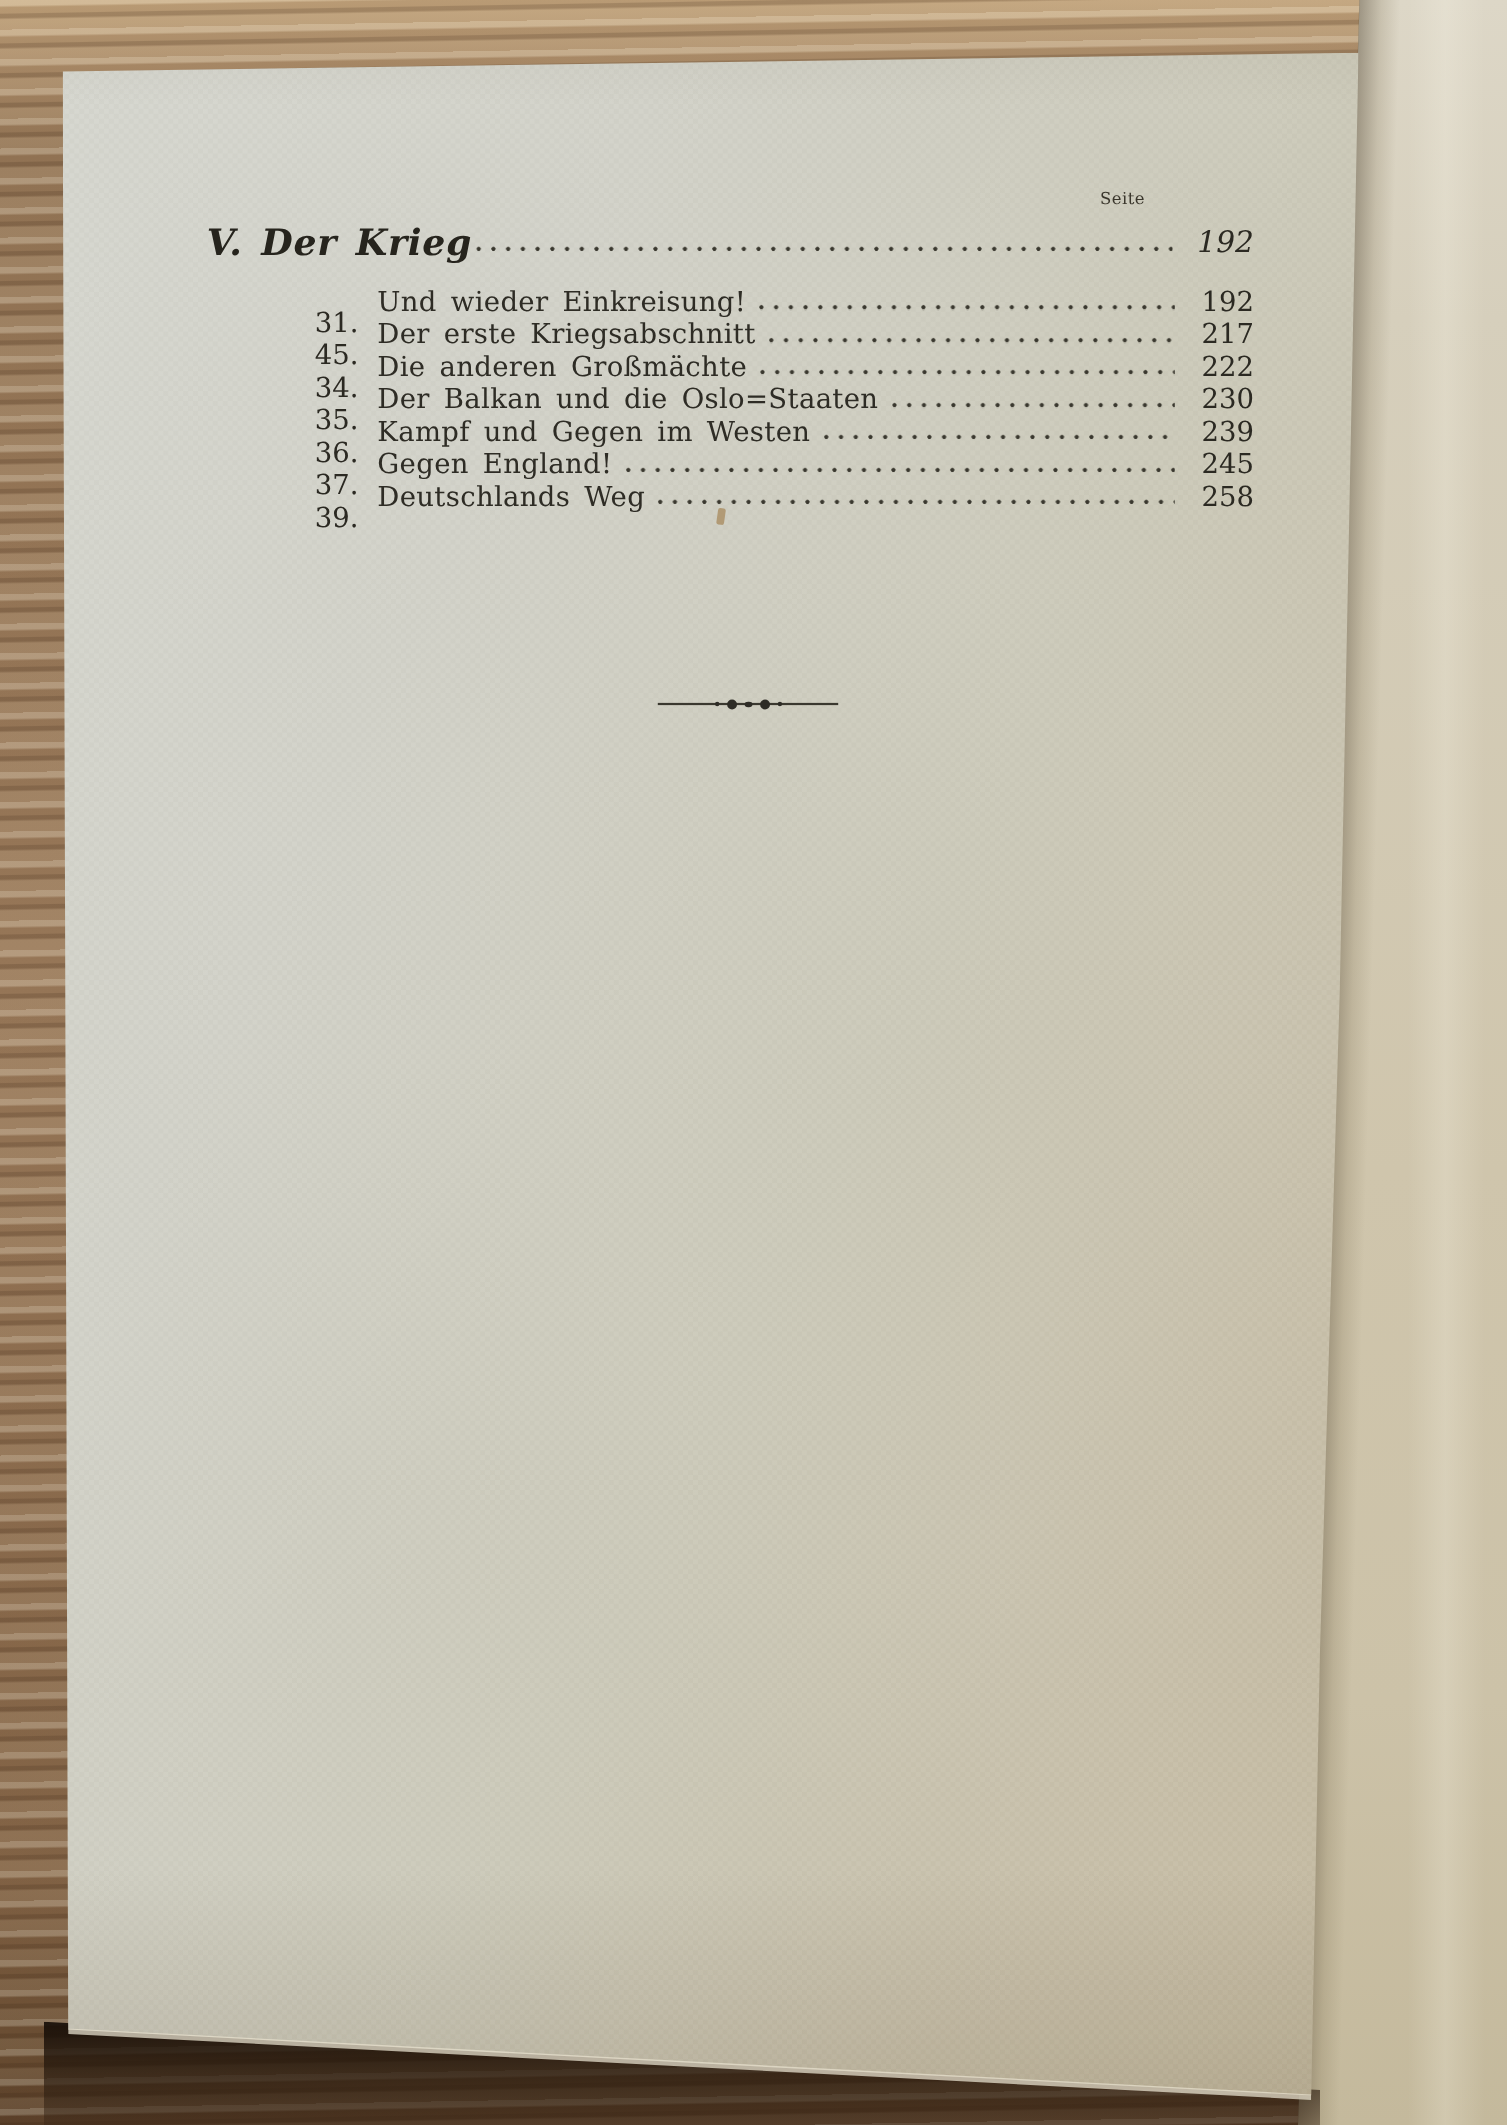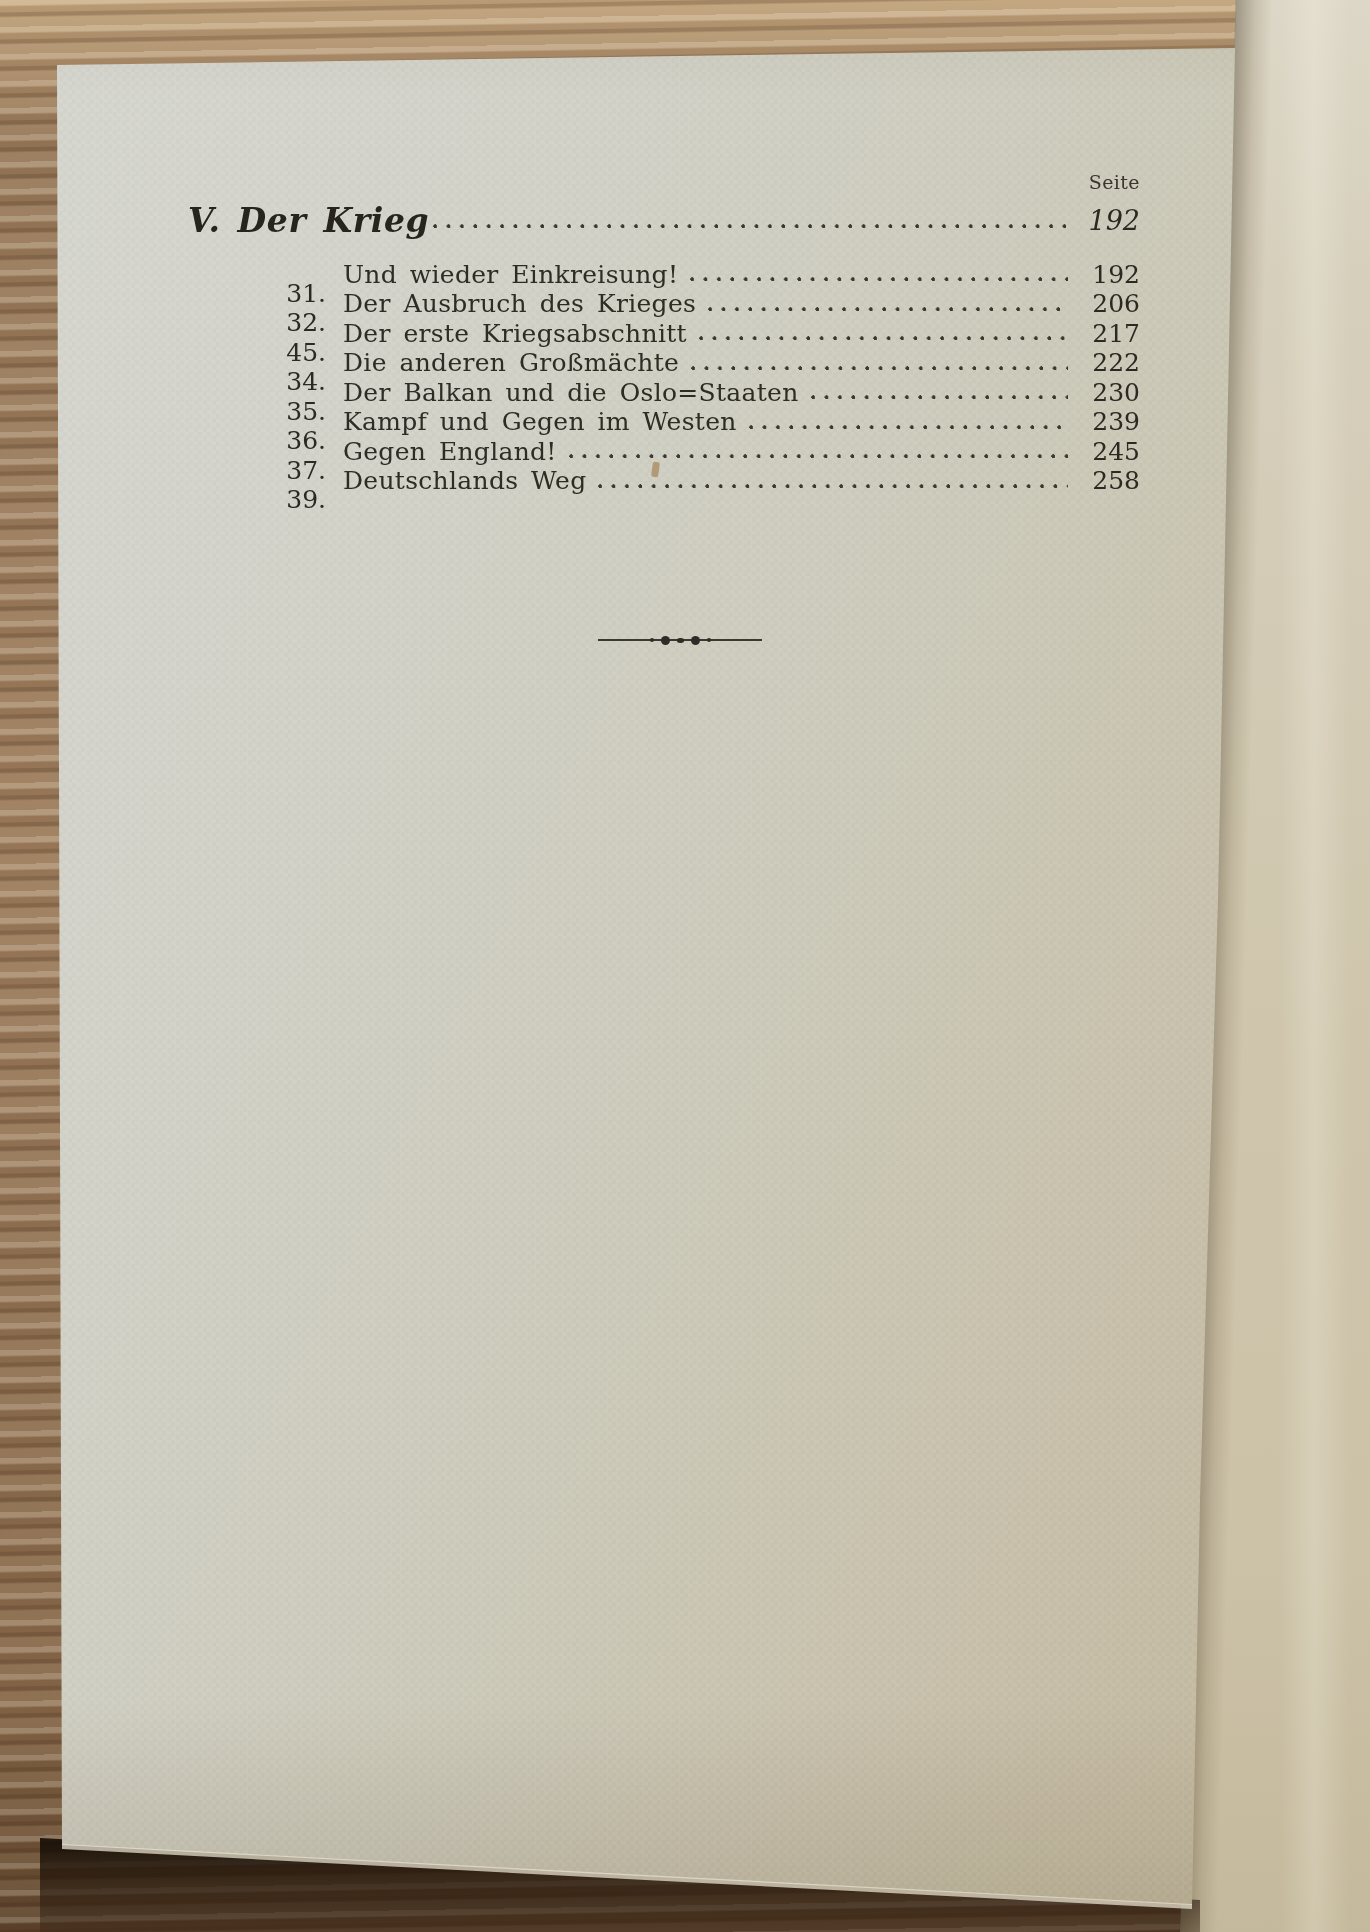--- a/index.html
+++ b/index.html
@@ -61,21 +61,21 @@
       linear-gradient(270deg, rgba(125,110,82,0.22) 0px, rgba(0,0,0,0) 75px),
       linear-gradient(180deg, rgba(0,0,0,0) 88%, rgba(118,100,72,0.22) 100%),
       linear-gradient(115deg,var(--paper-light) 0%,#d2d2c9 28%,#cccaba 55%,#c8c0aa 78%,var(--paper-warm) 100%);
     background-size:9px 9px,auto,auto,auto,auto;
     color:var(--ink);
   }
 
   
   .seite-label{
     position:absolute; left:1000px; top:171px; width:140px;
-    text-align:right; font-size:19px; color:#3a362c; letter-spacing:.4px;
+    font-size:15px; color:#3a362c; letter-spacing:.4px;
   }
   .chapter-row{
     position:absolute; left:188px; top:200px; width:952px; height:42px;
     display:flex; line-height:42px; white-space:nowrap;font-style:italic;
   }
   .chapter-title{font-size:33px; font-weight:bold; letter-spacing:.6px; color:#26241d; word-spacing:5px;}
   .chapter-page{font-size:27px; width:64px; text-align:right; color:#2b2922;}
   .leader{
     flex:1 1 auto; align-self:flex-end; height:5px; margin:0 10px 7px 12px;
     background-image:radial-gradient(circle at 2.2px 2.2px, #3a382f 1.7px, rgba(0,0,0,0) 2.1px);
@@ -124,26 +124,20 @@
   </div>
 
   <div class="toc-entries">
     <div class="toc-row">
       <span class="toc-num">31.</span>
       <span class="toc-title">Und wieder Einkreisung!</span>
       <span class="leader"></span>
       <span class="toc-page">192</span>
     </div>
     <div class="toc-row">
-      <span class="toc-num">32.</span>
-      <span class="toc-title">Der Ausbruch des Krieges</span>
-      <span class="leader"></span>
-      <span class="toc-page">206</span>
-    </div>
-    <div class="toc-row">
       <span class="toc-num">45.</span>
       <span class="toc-title">Der erste Kriegsabschnitt</span>
       <span class="leader"></span>
       <span class="toc-page">217</span>
     </div>
     <div class="toc-row">
       <span class="toc-num">34.</span>
       <span class="toc-title">Die anderen Großmächte</span>
       <span class="leader"></span>
       <span class="toc-page">222</span>

